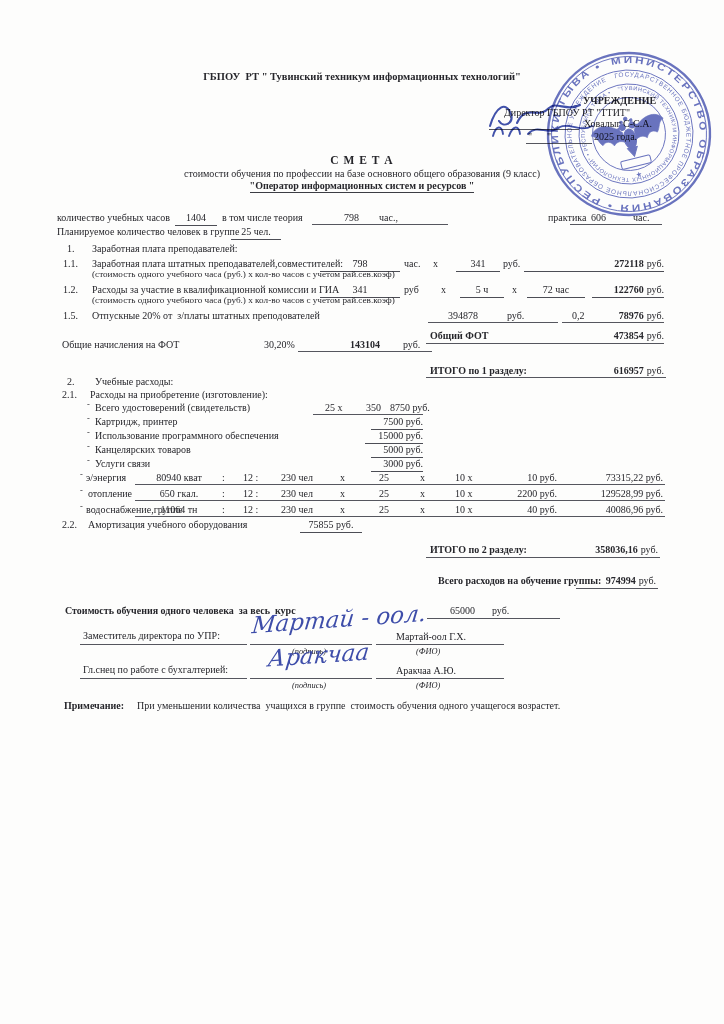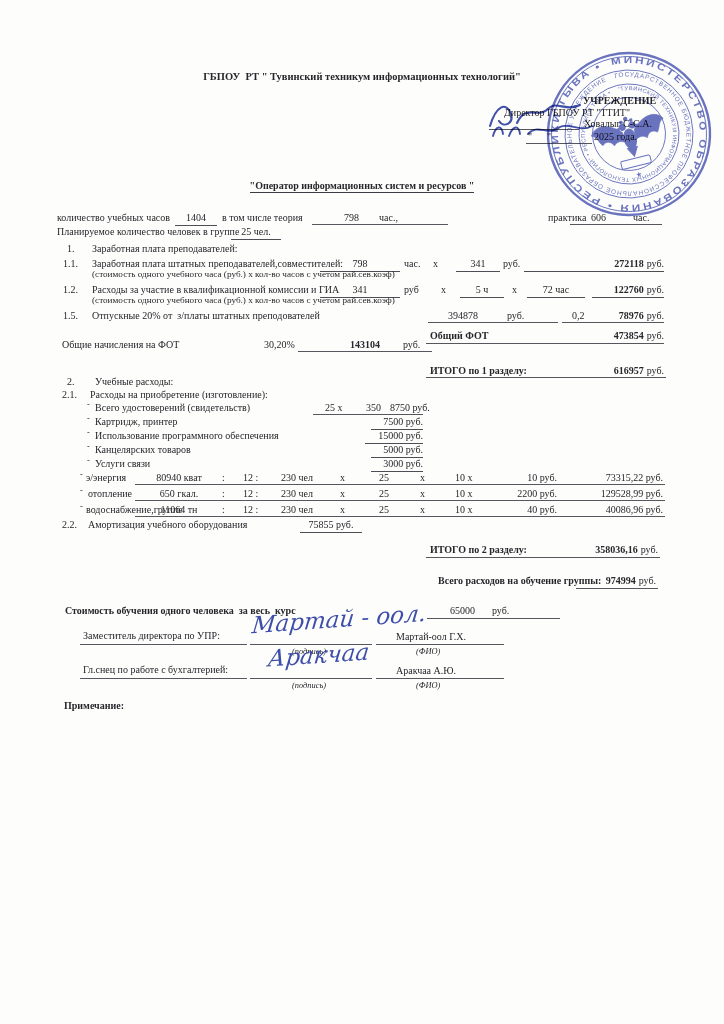--- a/index.html
+++ b/index.html
@@ -82,20 +82,22 @@
         <circle cx="80" cy="72" r="1.3"></circle>
         <circle cx="90" cy="72" r="1.3"></circle>
         <circle cx="85" cy="69.5" r="1.7"></circle>
         <path d="M80,99 h10 l-5,9 z"></path>
         <rect x="70" y="110" width="30" height="8" rx="1.5" fill="none" stroke-width="1"></rect>
         <text x="85" y="129" font-size="7" text-anchor="middle" stroke="none">★</text>
       </g>
     </g>
   </svg>
 
+  <div class="t b center-row" style="top:154px;font-size:11.5px;letter-spacing:1px">С М Е Т А</div>
+  <div class="t center-row" style="top:168px">стоимости обучения по профессии на базе основного общего образования (9 класс)</div>
   <div class="t center-row" style="top:180px"><span class="b prof-inner">"Оператор информационных систем и ресурсов "</span></div>
 
   <div class="t" style="left:57px;top:212px">количество учебных часов</div>
   <div class="t c u" style="left:175px;top:212px;width:42px">1404</div>
   <div class="t" style="left:222px;top:212px">в том числе теория</div>
   <div class="line" style="left:312px;top:224px;width:136px"></div>
   <div class="t" style="left:344px;top:212px">798</div>
   <div class="t" style="left:379px;top:212px">час.,</div>
   <div class="t" style="left:548px;top:212px">практика</div>
   <div class="line" style="left:570px;top:224px;width:92px"></div>
@@ -250,14 +252,15 @@
   <div class="t" style="left:83px;top:664px">Гл.снец по работе с бухгалтерией:</div>
   <div class="line" style="left:80px;top:678px;width:167px"></div>
   <div class="script" style="left:268px;top:642px;font-size:23px">Аракчаа</div>
   <div class="line" style="left:250px;top:678px;width:122px"></div>
   <div class="t xs it" style="left:292px;top:681px">(подпись)</div>
   <div class="t" style="left:396px;top:665px">Аракчаа А.Ю.</div>
   <div class="line" style="left:376px;top:678px;width:128px"></div>
   <div class="t xs it" style="left:416px;top:681px">(ФИО)</div>
 
   <div class="t b" style="left:64px;top:700px">Примечание:</div>
+  <div class="t" style="left:137px;top:700px">При уменьшении количества  учащихся в группе  стоимость обучения одного учащегося возрастет.</div>
 
 </div>
 
 </body></html>

